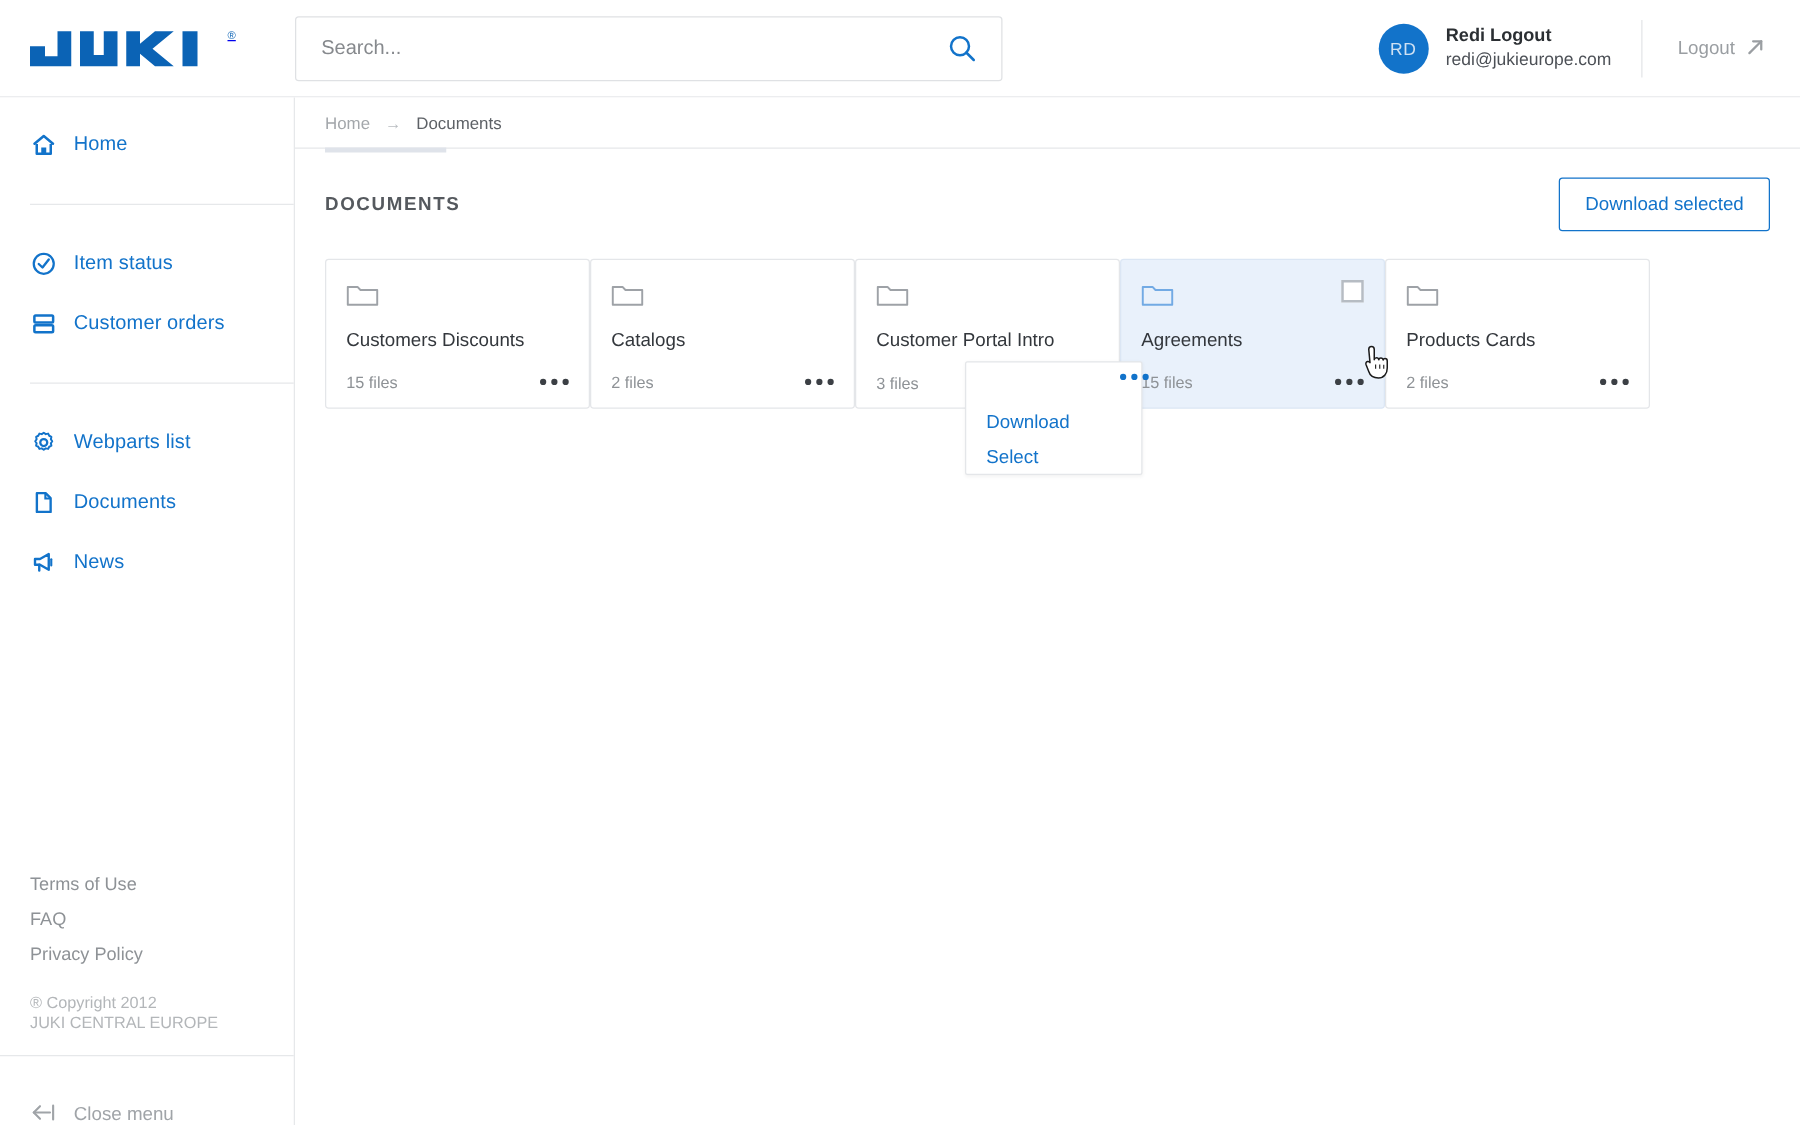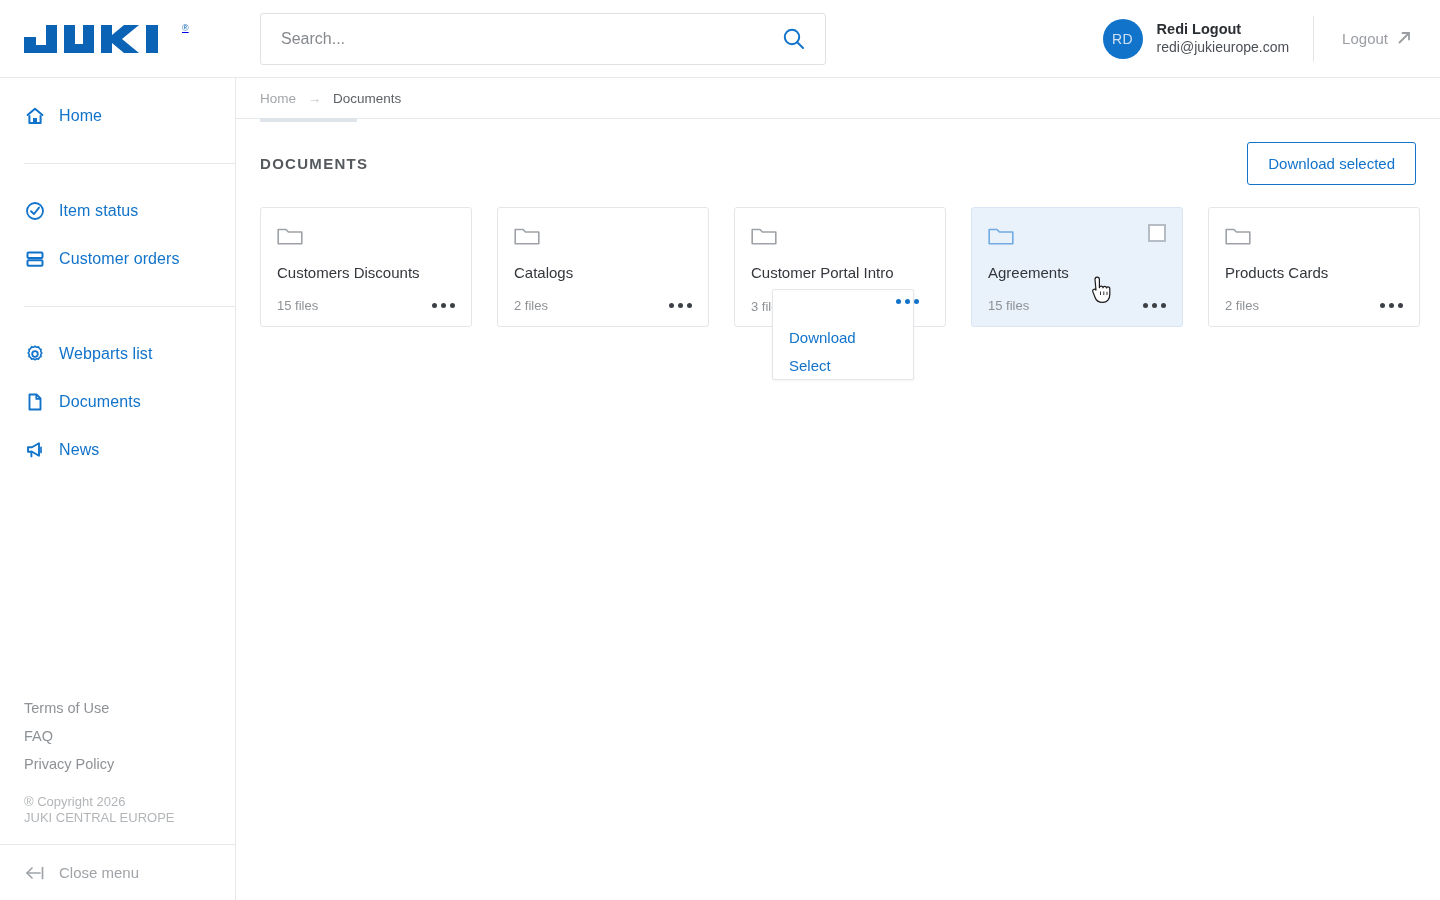--- a/index.html
+++ b/index.html
@@ -47,21 +47,20 @@
   .juki-reg {
     font-size: 9px;
     color: #0b63b5;
     margin-left: 2px;
     margin-top: 1px;
     font-family: "Liberation Sans", sans-serif;
   }
 
   
   .search-wrap {
-    margin-left: 24px;
     width: 566px;
     height: 52px;
     border: 1px solid #dfe1e4;
     border-radius: 3px;
     display: flex;
     align-items: center;
     padding: 0 18px 0 20px;
     flex: none;
   }
   .search-input {
@@ -198,21 +197,21 @@
   .copyright {
     margin-top: 16px;
     font-size: 13px;
     color: #b3b6b9;
     line-height: 16px;
   }
   .close-menu-row {
     border-top: 1px solid #e6e8ea;
     height: 56px;
     display: flex;
-    align-items: center;
+    align-items: flex-end;
     gap: 14px;
     padding-left: 24px;
     cursor: pointer;
   }
   .close-menu-label {
     font-size: 15px;
     color: #a0a4a8;
   }
 
   
@@ -277,21 +276,20 @@
     font-size: 15px;
     font-family: "Liberation Sans", sans-serif;
     padding: 0 20px;
     height: 43px;
     cursor: pointer;
   }
 
   
   .cards {
     display: flex;
-    gap: 25px;
     padding: 0 24px;
     position: relative;
   }
   .card {
     width: 212px;
     height: 120px;
     border: 1px solid #e4e6e9;
     border-radius: 3px;
     background: #ffffff;
     position: relative;
@@ -511,21 +509,21 @@
       <span class="nav-label">News</span>
     </a>
   </div>
 
   <div class="sb-footer">
     <div class="foot-links">
       <a class="foot-link" href="#">Terms of Use</a>
       <a class="foot-link" href="#">FAQ</a>
       <a class="foot-link" href="#">Privacy Policy</a>
       <div class="copyright">
-        <div>® Copyright 2026</div>
+        <div>® Copyright 2012</div>
         <div>JUKI CENTRAL EUROPE</div>
       </div>
     </div>
     <div class="close-menu-row">
       <span class="nav-icon">
         <svg width="21" height="18" viewBox="0 0 21 18">
           <line x1="3" y1="9" x2="16" y2="9" stroke="#a0a4a8" stroke-width="1.7" stroke-linecap="round"></line>
           <polyline points="8,4 3,9 8,14" fill="none" stroke="#a0a4a8" stroke-width="1.7" stroke-linecap="round" stroke-linejoin="round"></polyline>
           <line x1="18.5" y1="3.5" x2="18.5" y2="14.5" stroke="#a0a4a8" stroke-width="1.7" stroke-linecap="round"></line>
         </svg>

